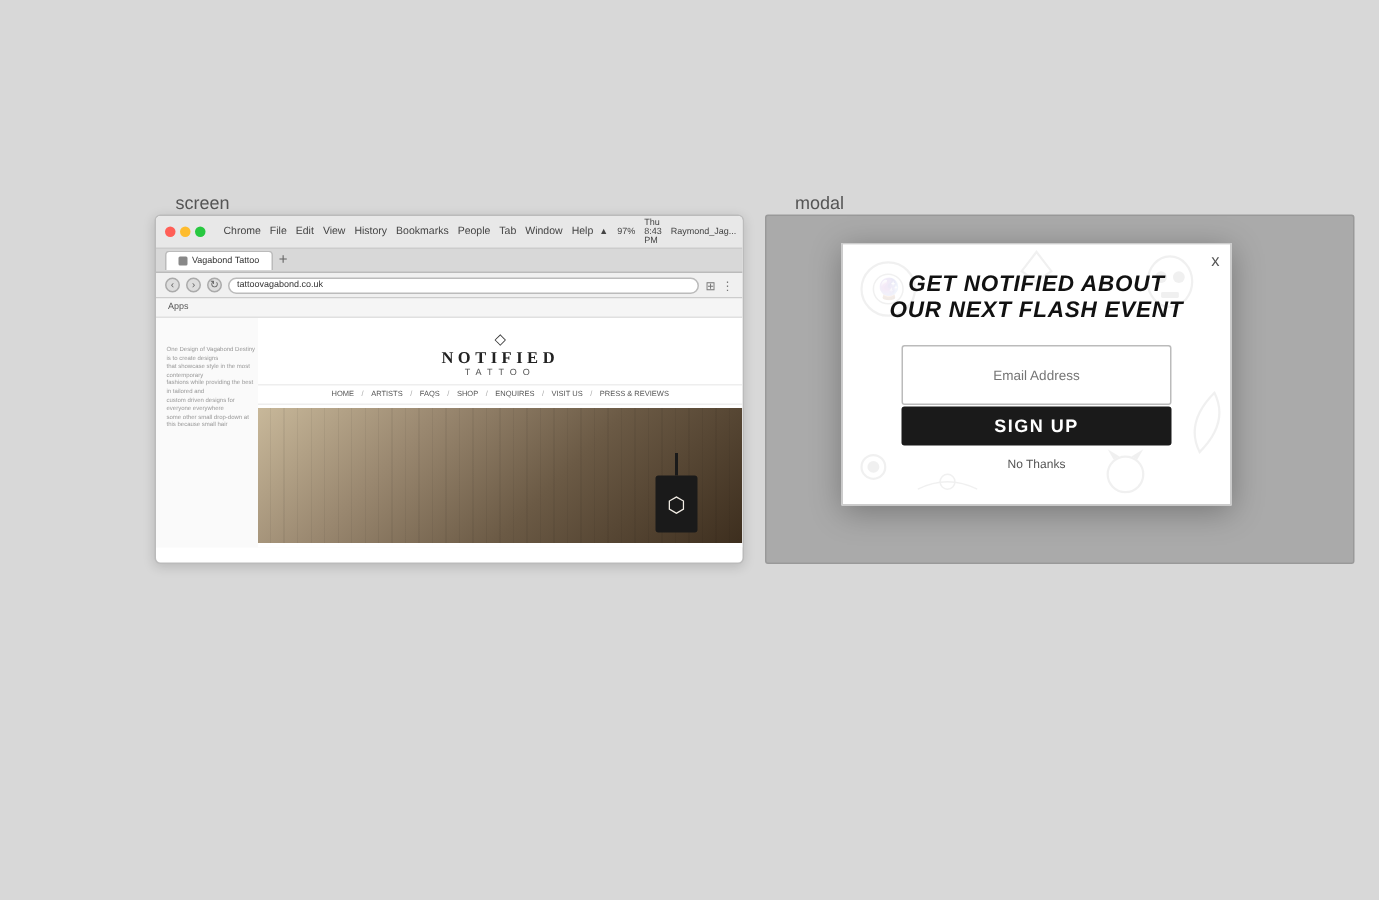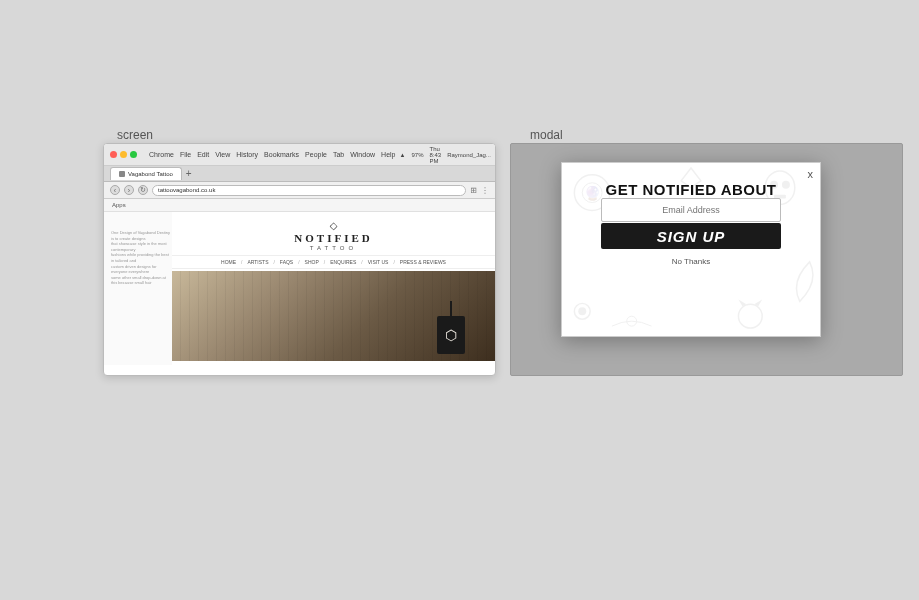--- a/index.html
+++ b/index.html
@@ -314,51 +314,52 @@
     }
 
     .modal-headline {
       font-family: 'Arial Black', Arial, sans-serif;
       font-size: 15px;
       font-weight: 900;
       color: #111;
       text-align: center;
       line-height: 1.15;
       letter-spacing: 0.5px;
+      margin-bottom: 14px;
       text-transform: uppercase;
+      font-style: italic;
     }
 
     .modal-email-input {
       width: 180px;
-      height: 24px;
+      height: 40px;
       border: 1px solid #bbb;
       border-radius: 2px;
       font-size: 9px;
       color: #999;
       text-align: center;
       padding: 0 8px;
       margin-bottom: 1px;
       background: #fff;
       outline: none;
     }
 
     .modal-signup-btn {
       width: 180px;
       height: 26px;
       background: #1a1a1a;
       color: #fff;
       border: none;
       border-radius: 2px;
-      font-size: 15px;
+      font-size: 12px;
       font-weight: bold;
       letter-spacing: 1px;
       cursor: pointer;
       margin-bottom: 8px;
       text-transform: uppercase;
-      font-style: italic;
     }
 
     .modal-no-thanks {
       font-size: 8px;
       color: #555;
       cursor: pointer;
     }
   </style>
 </head>
 <body>
@@ -490,19 +491,20 @@
         <polygon points="182,145 178,138 186,143" fill="#888"></polygon>
         <polygon points="198,145 202,138 194,143" fill="#888"></polygon>
       </svg>
     </div>
 
     <span class="modal-close">x</span>
 
     <div class="modal-content">
       <div class="modal-headline">
         <span>GET NOTIFIED ABOUT</span><br>
+        <span>OUR NEXT FLASH EVENT</span>
       </div>
       <input class="modal-email-input" type="email" placeholder="Email Address" style="">
       <button class="modal-signup-btn">SIGN UP</button>
       <span class="modal-no-thanks">No Thanks</span>
     </div>
   </div>
 </div>
 
 </body></html>

